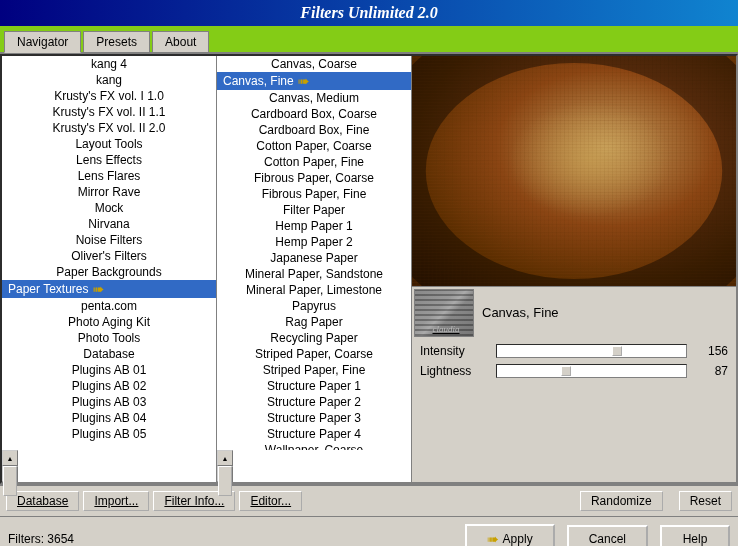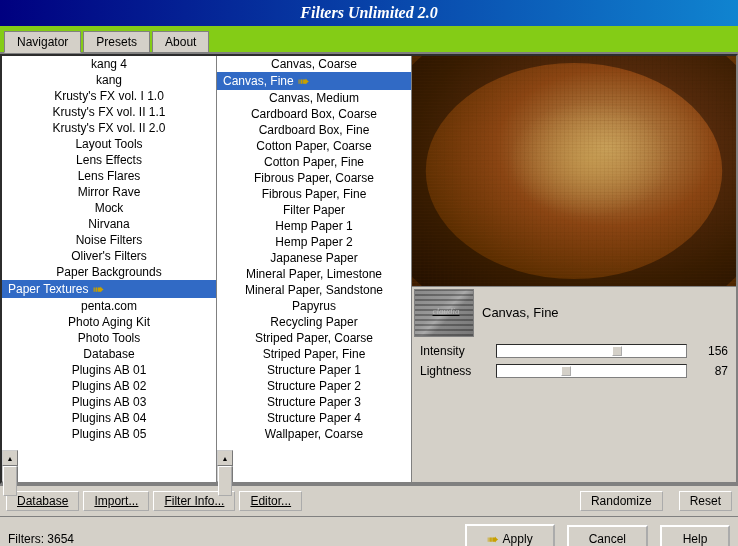--- a/index.html
+++ b/index.html
@@ -161,21 +161,21 @@
       height: 48px;
       overflow: hidden;
       border: 1px solid #808080;
       flex-shrink: 0;
     }
     .thumbnail-img {
       width: 100%;
       height: 100%;
       background: linear-gradient(135deg, #888 0%, #999 40%, #aaa 50%, #888 60%, #777 100%);
       display: flex;
-      align-items: center;
+      align-items: flex-end;
       justify-content: center;
       position: relative;
       text-decoration: underline;
     }
     .thumbnail-stripes {
       position: absolute;
       inset: 0;
       background: repeating-linear-gradient(
         0deg,
         rgba(0,0,0,0.3) 0px,
@@ -434,23 +434,24 @@
           <li>Cardboard Box, Coarse</li>
           <li>Cardboard Box, Fine</li>
           <li>Cotton Paper, Coarse</li>
           <li>Cotton Paper, Fine</li>
           <li>Fibrous Paper, Coarse</li>
           <li>Fibrous Paper, Fine</li>
           <li>Filter Paper</li>
           <li>Hemp Paper 1</li>
           <li>Hemp Paper 2</li>
           <li>Japanese Paper</li>
+          <li>Mineral Paper, Sandstone</li>
           <li>Mineral Paper, Limestone</li>
-          <li>Mineral Paper, Sandstone</li>
           <li>Papyrus</li>
+          <li>Rag Paper</li>
           <li>Recycling Paper</li>
           <li>Striped Paper, Coarse</li>
           <li>Striped Paper, Fine</li>
           <li>Structure Paper 1</li>
           <li>Structure Paper 2</li>
           <li>Structure Paper 3</li>
           <li>Structure Paper 4</li>
           <li>Wallpaper, Coarse</li>
         </ul>
       </div>

